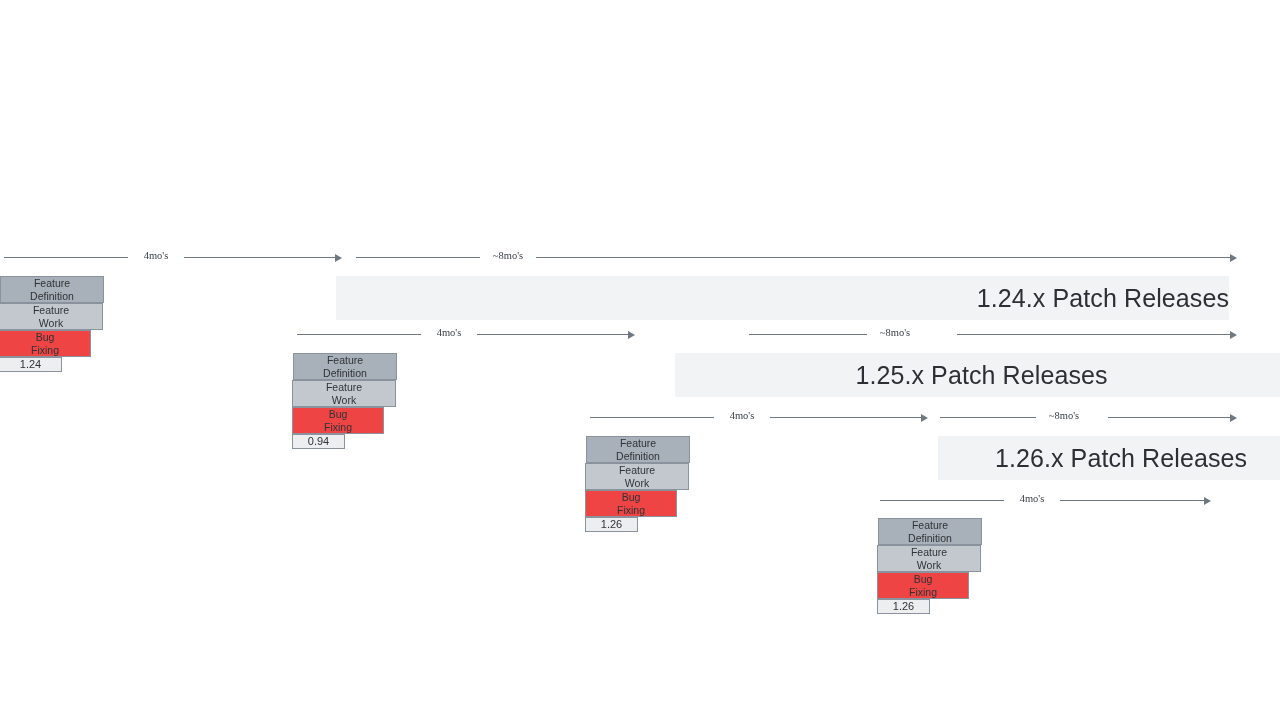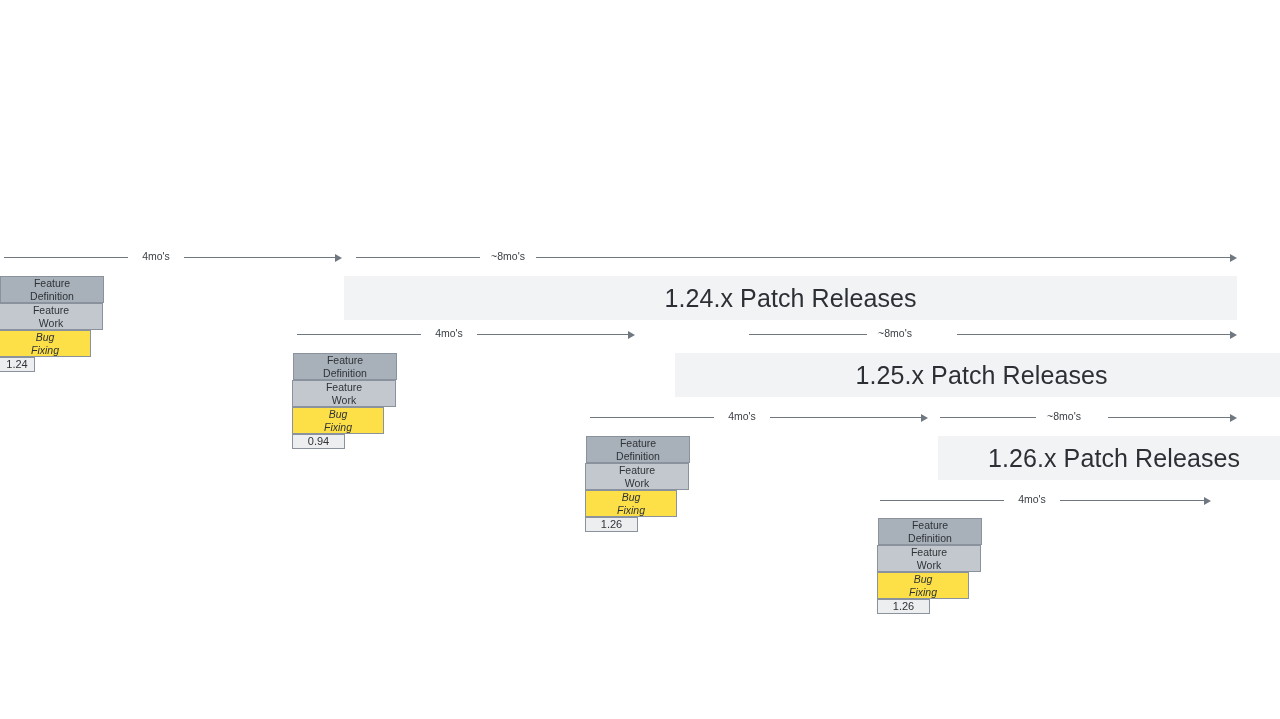--- a/index.html
+++ b/index.html
@@ -60,21 +60,21 @@
     font-size: 10.5px;
     line-height: 12.5px;
     color: #2f3337;
     text-align: center;
     white-space: nowrap;
     font-family: "Liberation Sans", sans-serif;
   }
   .phase + .phase { margin-left: -1px; }
   .phase.p-def  { background: #a8b0b9; }
   .phase.p-work { background: #c3c8ce; }
-  .phase.p-bug  { background: #fde047; font-style: italic; }
+  .phase.p-bug  { background: #ef4444; }
   .phase.p-ver  { background: #eceef0; font-size: 11px; }
 
   
   .dim {
     position: absolute;
     height: 20px;
   }
   .dim .seg {
     position: absolute;
     top: 9px;
@@ -89,31 +89,31 @@
     border-bottom: 4px solid transparent;
     border-left: 7px solid #6f7880;
   }
   .dim .dim-label {
     position: absolute;
     top: 2px;
     font-size: 10.5px;
     color: #3b4046;
     white-space: nowrap;
     text-align: center;
-    font-family: Liberation Sans, sans-serif;
+    font-family: Liberation Serif, serif;
   }
 </style>
 </head>
 <body>
 
 <div id="canvas">
 
   <div class="row">
 
-    <div class="patch-band" style="left:344px; top:276px; width:893px; height:44px;">
+    <div class="patch-band" style="left:336px; top:276px; width:893px; height:44px;justify-content:flex-end;">
       <span class="patch-band-label">1.24.x Patch Releases</span>
     </div>
 
     <div class="dim" style="left:4px; top:248px; width:340px;">
       <div class="seg" style="left:0px; width:124px;"></div>
       <div class="dim-label" style="left:124px; width:56px;">4mo's</div>
       <div class="seg" style="left:180px; width:153px;"></div>
       <div class="head" style="left:331px;"></div>
     </div>
 
@@ -130,21 +130,21 @@
         <span>Definition</span>
       </div>
       <div class="phase p-work" style="width:104px;">
         <span>Feature</span>
         <span>Work</span>
       </div>
       <div class="phase p-bug" style="width:92px;">
         <span>Bug</span>
         <span>Fixing</span>
       </div>
-      <div class="phase p-ver" style="width:36px;">
+      <div class="phase p-ver" style="width:63px;">
         <span>1.24</span>
       </div>
     </div>
   </div>
 
   <div class="row">
 
     <div class="patch-band" style="left:675px; top:353px; width:613px; height:44px;">
       <span class="patch-band-label">1.25.x Patch Releases</span>
     </div>
@@ -178,21 +178,21 @@
       </div>
       <div class="phase p-ver" style="width:53px;">
         <span>0.94</span>
       </div>
     </div>
   </div>
 
   <div class="row">
 
     <div class="patch-band" style="left:938px; top:436px; width:342px; height:44px;">
-      <span class="patch-band-label" style="position:relative; left:5px;text-align:center;">1.26.x Patch Releases</span>
+      <span class="patch-band-label" style="position:relative; left:12px;text-align:center;">1.26.x Patch Releases</span>
     </div>
 
     <div class="dim" style="left:590px; top:408px; width:340px;">
       <div class="seg" style="left:0px; width:124px;"></div>
       <div class="dim-label" style="left:124px; width:56px;">4mo's</div>
       <div class="seg" style="left:180px; width:153px;"></div>
       <div class="head" style="left:331px;"></div>
     </div>
 
     <div class="dim" style="left:940px; top:408px; width:300px;">

